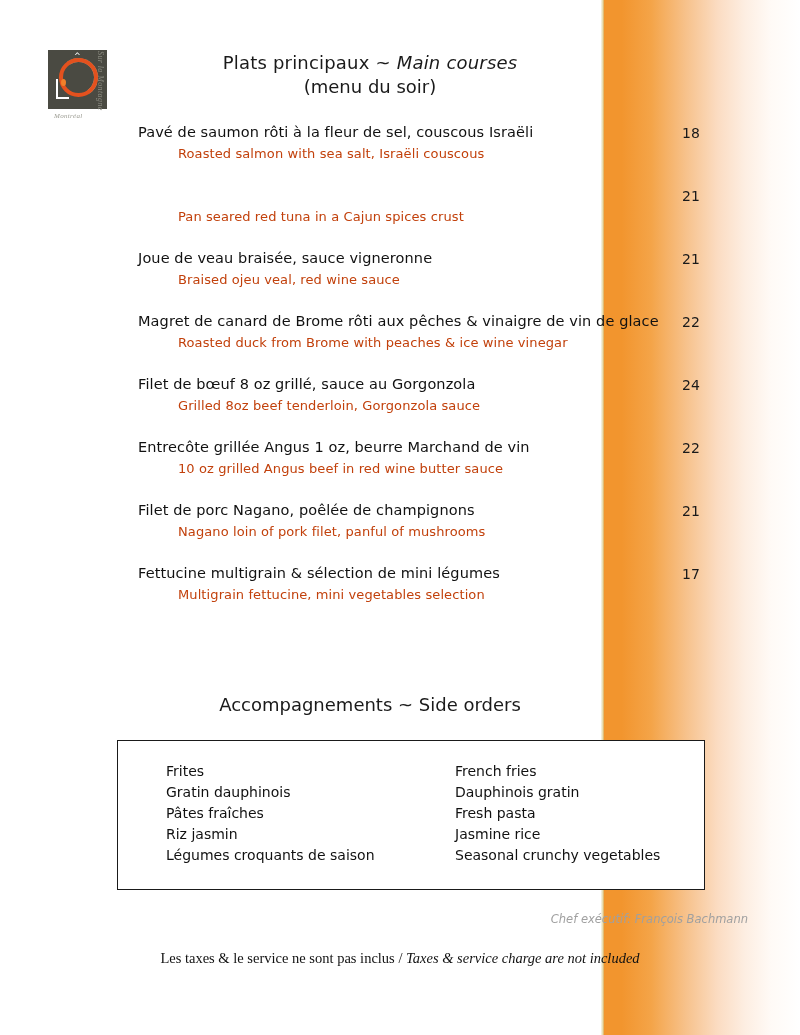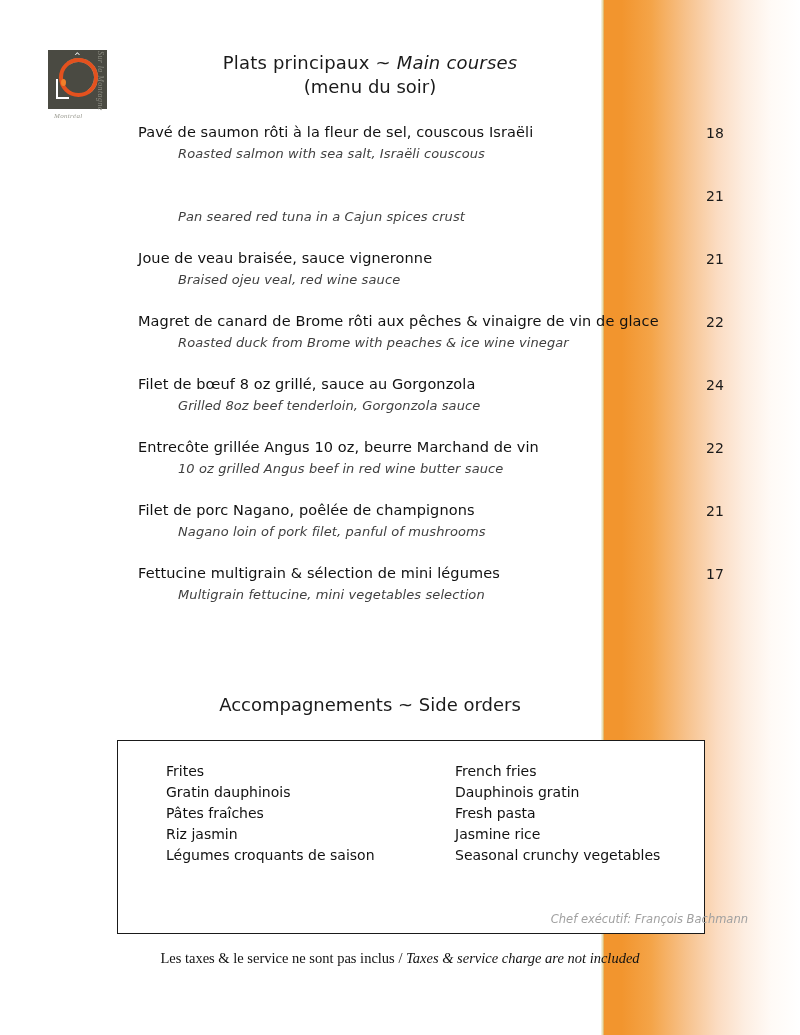--- a/index.html
+++ b/index.html
@@ -174,34 +174,32 @@
     font-size: 14.5px;
     color: #111111;
     letter-spacing: .1px;
     white-space: nowrap;
   }
   .course-en {
     position: absolute;
     left: 178px;
     top: 22px;
     font-size: 13px;
-    font-style: italic;
-    color: #404040;
+    color: #c2410c;
     letter-spacing: .1px;
     white-space: nowrap;
   }
   .course-price {
     position: absolute;
     left: 676px;
     top: 1px;
     width: 30px;
     text-align: center;
     font-size: 14px;
     color: #1a1a1a;
-    margin-left: 24px;
   }
 
   
   #sides-heading {
     position: absolute;
     left: 140px;
     top: 694px;
     width: 460px;
     text-align: center;
     font-size: 18px;
@@ -210,21 +208,21 @@
   }
   #sides-heading .en {
   }
 
   
   #sides-box {
     position: absolute;
     left: 117px;
     top: 740px;
     width: 588px;
-    height: 194px;
+    height: 150px;
     border: 1px solid #1a1a1a;
     background: #ffffff;
     box-sizing: border-box;
   }
   .side-row {
     position: relative;
     height: 21px;
   }
   #sides-list {
     position: absolute;
@@ -327,21 +325,21 @@
         <div class="course-fr">Magret de canard de Brome rôti aux pêches &amp; vinaigre de vin de glace</div>
         <div class="course-en">Roasted duck from Brome with peaches &amp; ice wine vinegar</div>
         <div class="course-price">22</div>
       </div>
       <div class="course">
         <div class="course-fr">Filet de bœuf 8 oz grillé, sauce au Gorgonzola</div>
         <div class="course-en">Grilled 8oz beef tenderloin, Gorgonzola sauce</div>
         <div class="course-price">24</div>
       </div>
       <div class="course">
-        <div class="course-fr">Entrecôte grillée Angus 10 oz, beurre Marchand de vin</div>
+        <div class="course-fr">Entrecôte grillée Angus 1 oz, beurre Marchand de vin</div>
         <div class="course-en">10 oz grilled Angus beef in red wine butter sauce</div>
         <div class="course-price">22</div>
       </div>
       <div class="course">
         <div class="course-fr">Filet de porc Nagano, poêlée de champignons</div>
         <div class="course-en">Nagano loin of pork filet, panful of mushrooms</div>
         <div class="course-price">21</div>
       </div>
       <div class="course">
         <div class="course-fr">Fettucine multigrain &amp; sélection de mini légumes</div>

